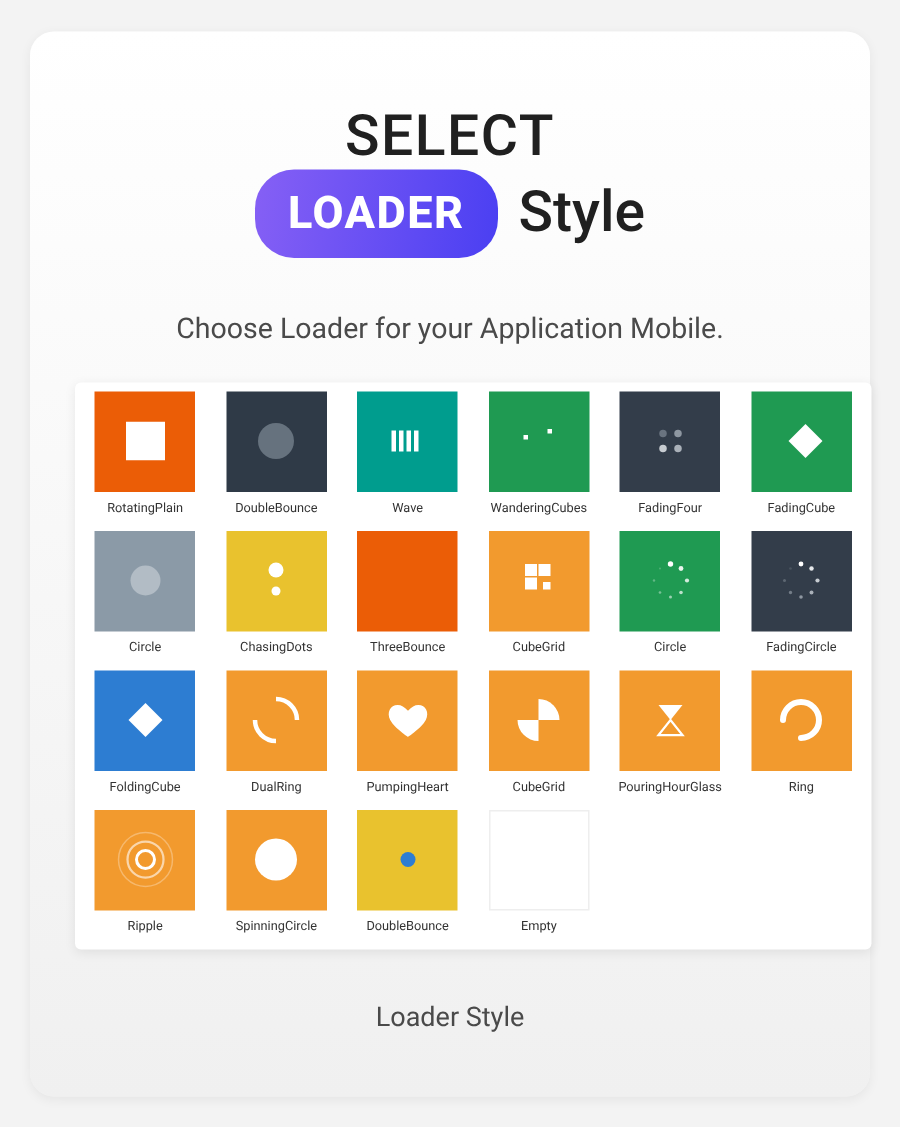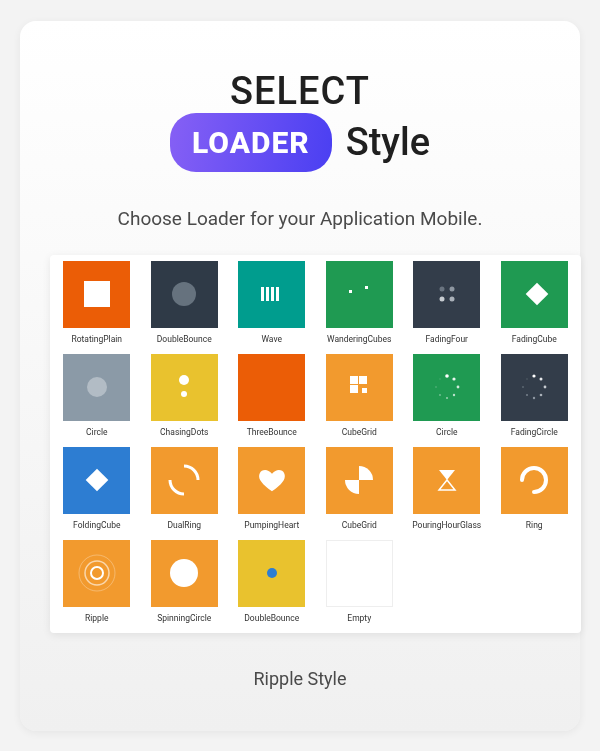--- a/index.html
+++ b/index.html
@@ -349,15 +349,15 @@
       </div>
 
       <div class="cell">
         <div class="swatch empty"></div>
         <div class="label">Empty</div>
       </div>
 
     </div>
   </div>
 
-  <div class="footer">Ripple Style</div>
+  <div class="footer">Loader Style</div>
 
 </div>
 
 </body></html>

